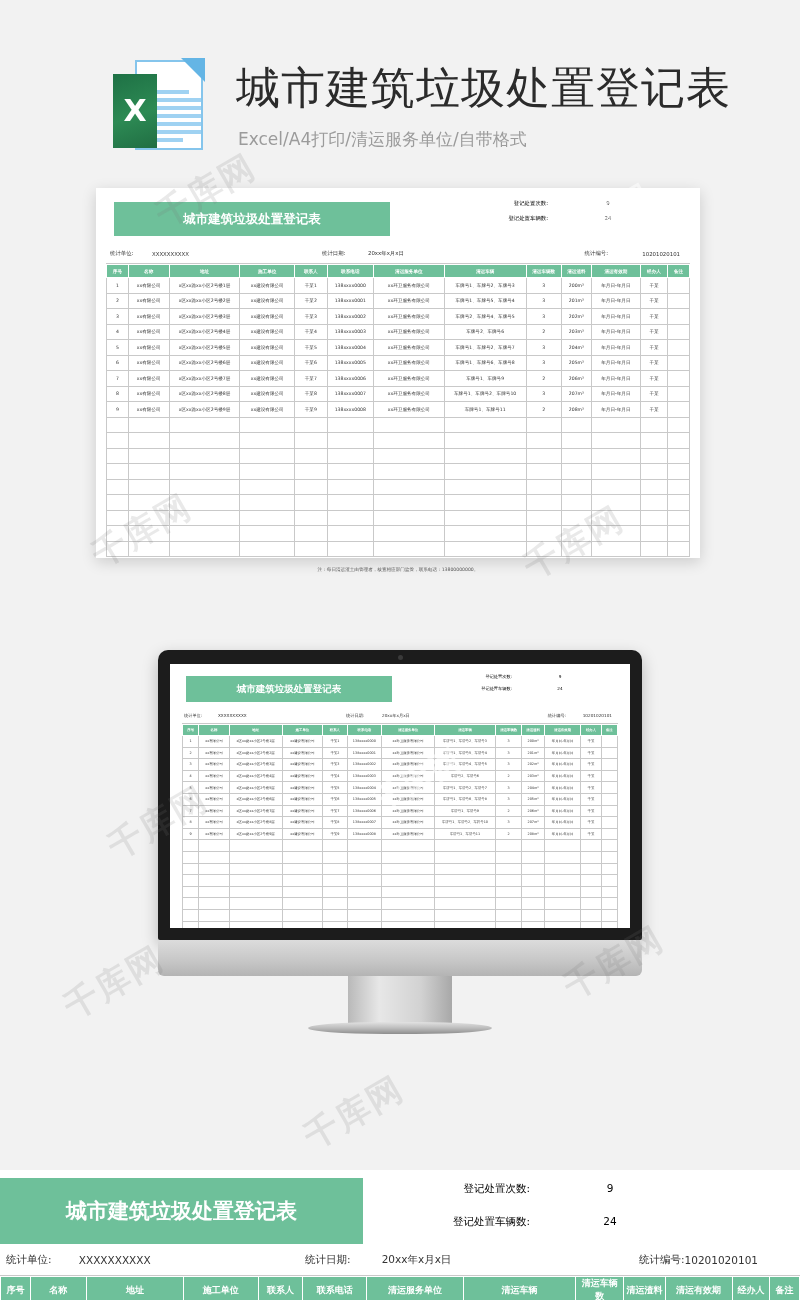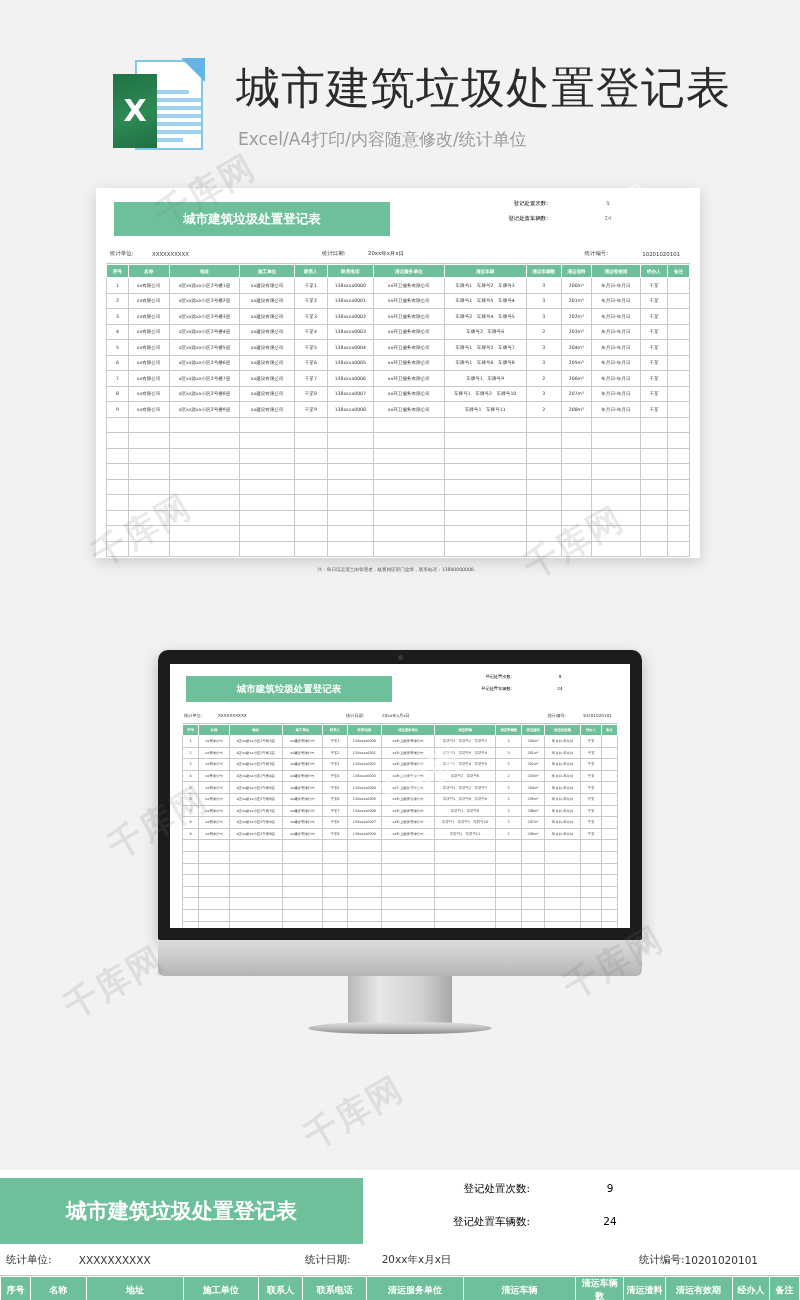--- a/index.html
+++ b/index.html
@@ -169,21 +169,21 @@
       <div class="xl-line" style="top:48px;width:52px;"></div>
       <div class="xl-line" style="top:56px;width:52px;"></div>
       <div class="xl-line" style="top:64px;width:52px;"></div>
       <div class="xl-line" style="top:72px;width:52px;"></div>
       <div class="xl-line" style="top:80px;width:34px;"></div>
       <div class="xl-x">
         <span>X</span>
       </div>
     </div>
     <div class="title-main">城市建筑垃圾处置登记表</div>
-    <div class="title-sub">Excel/A4打印/内容随意修改/统计单位</div>
+    <div class="title-sub">Excel/A4打印/清运服务单位/自带格式</div>
   </div>
 
   <div class="card1 sheet">
     <div class="band">城市建筑垃圾处置登记表</div>
     <div class="rinfo">
       <div class="rrow">
         <div class="lab">登记处置次数:</div>
         <div class="val">9</div>
       </div>
       <div class="rrow">

